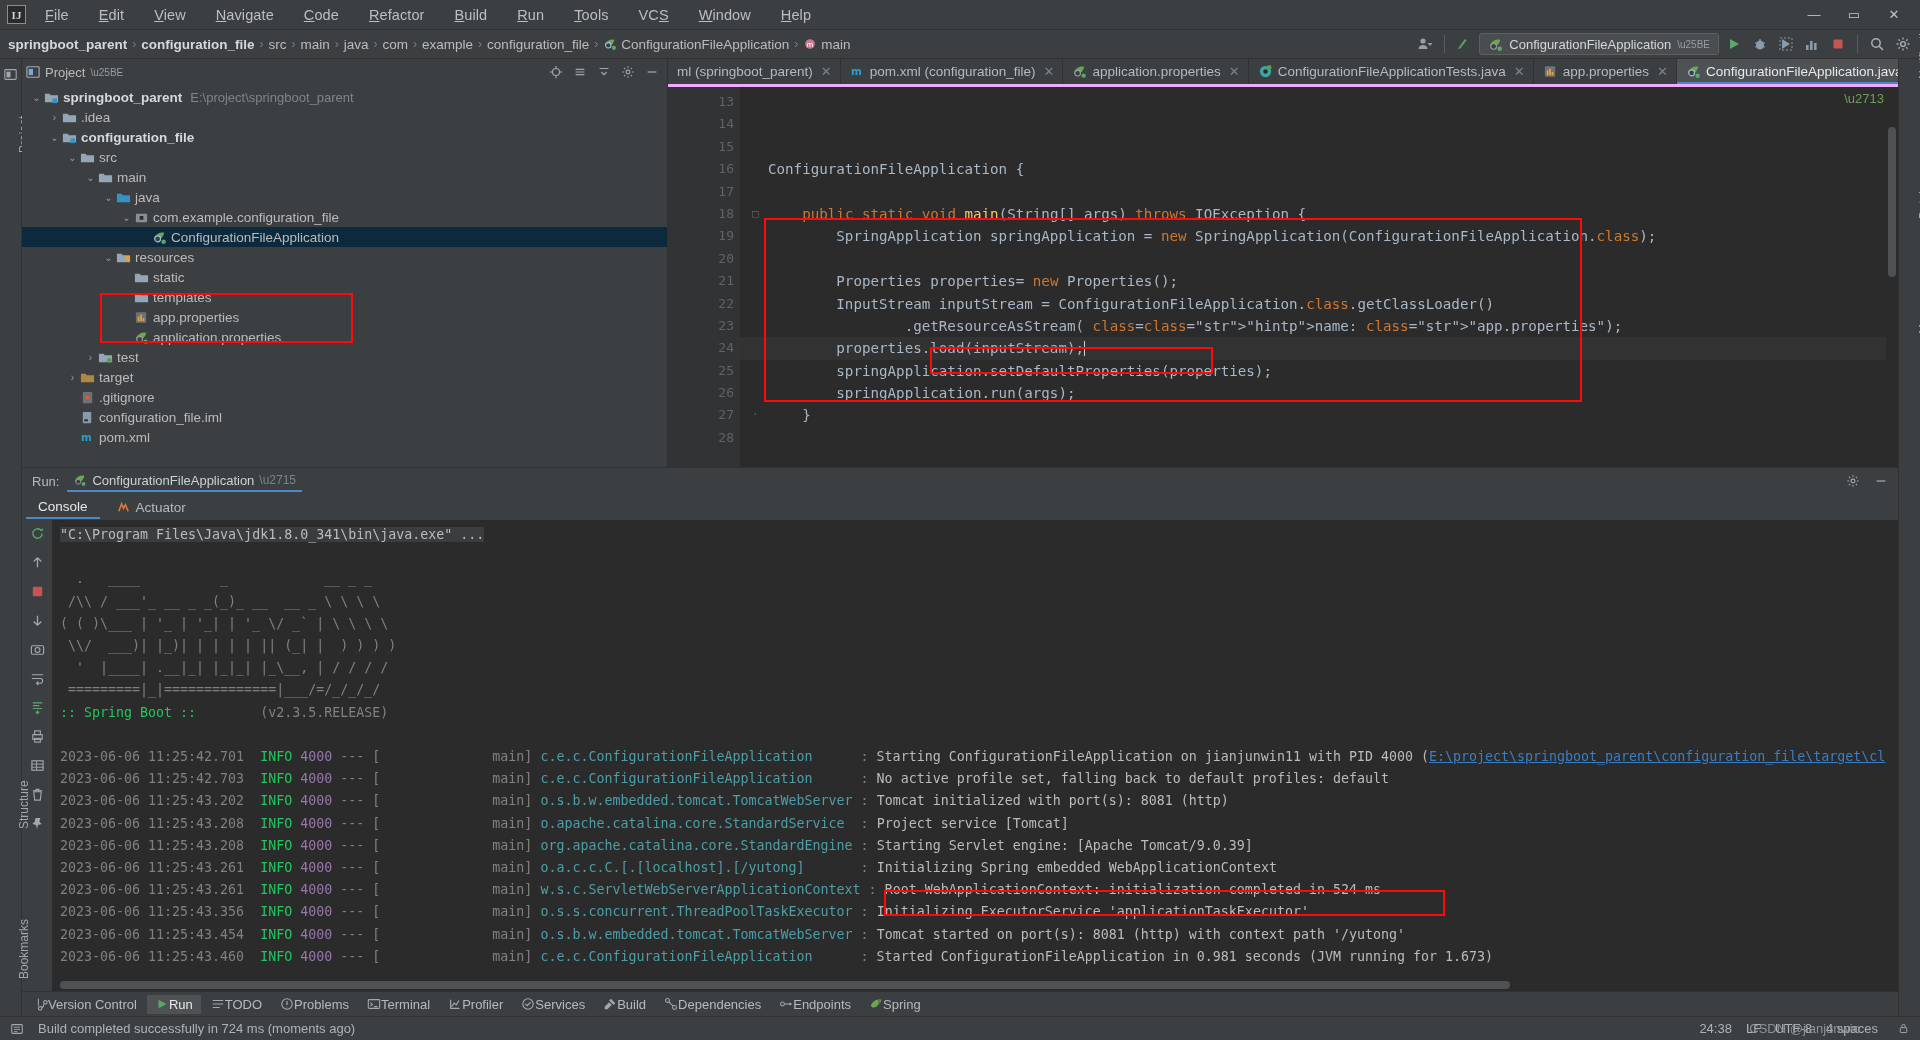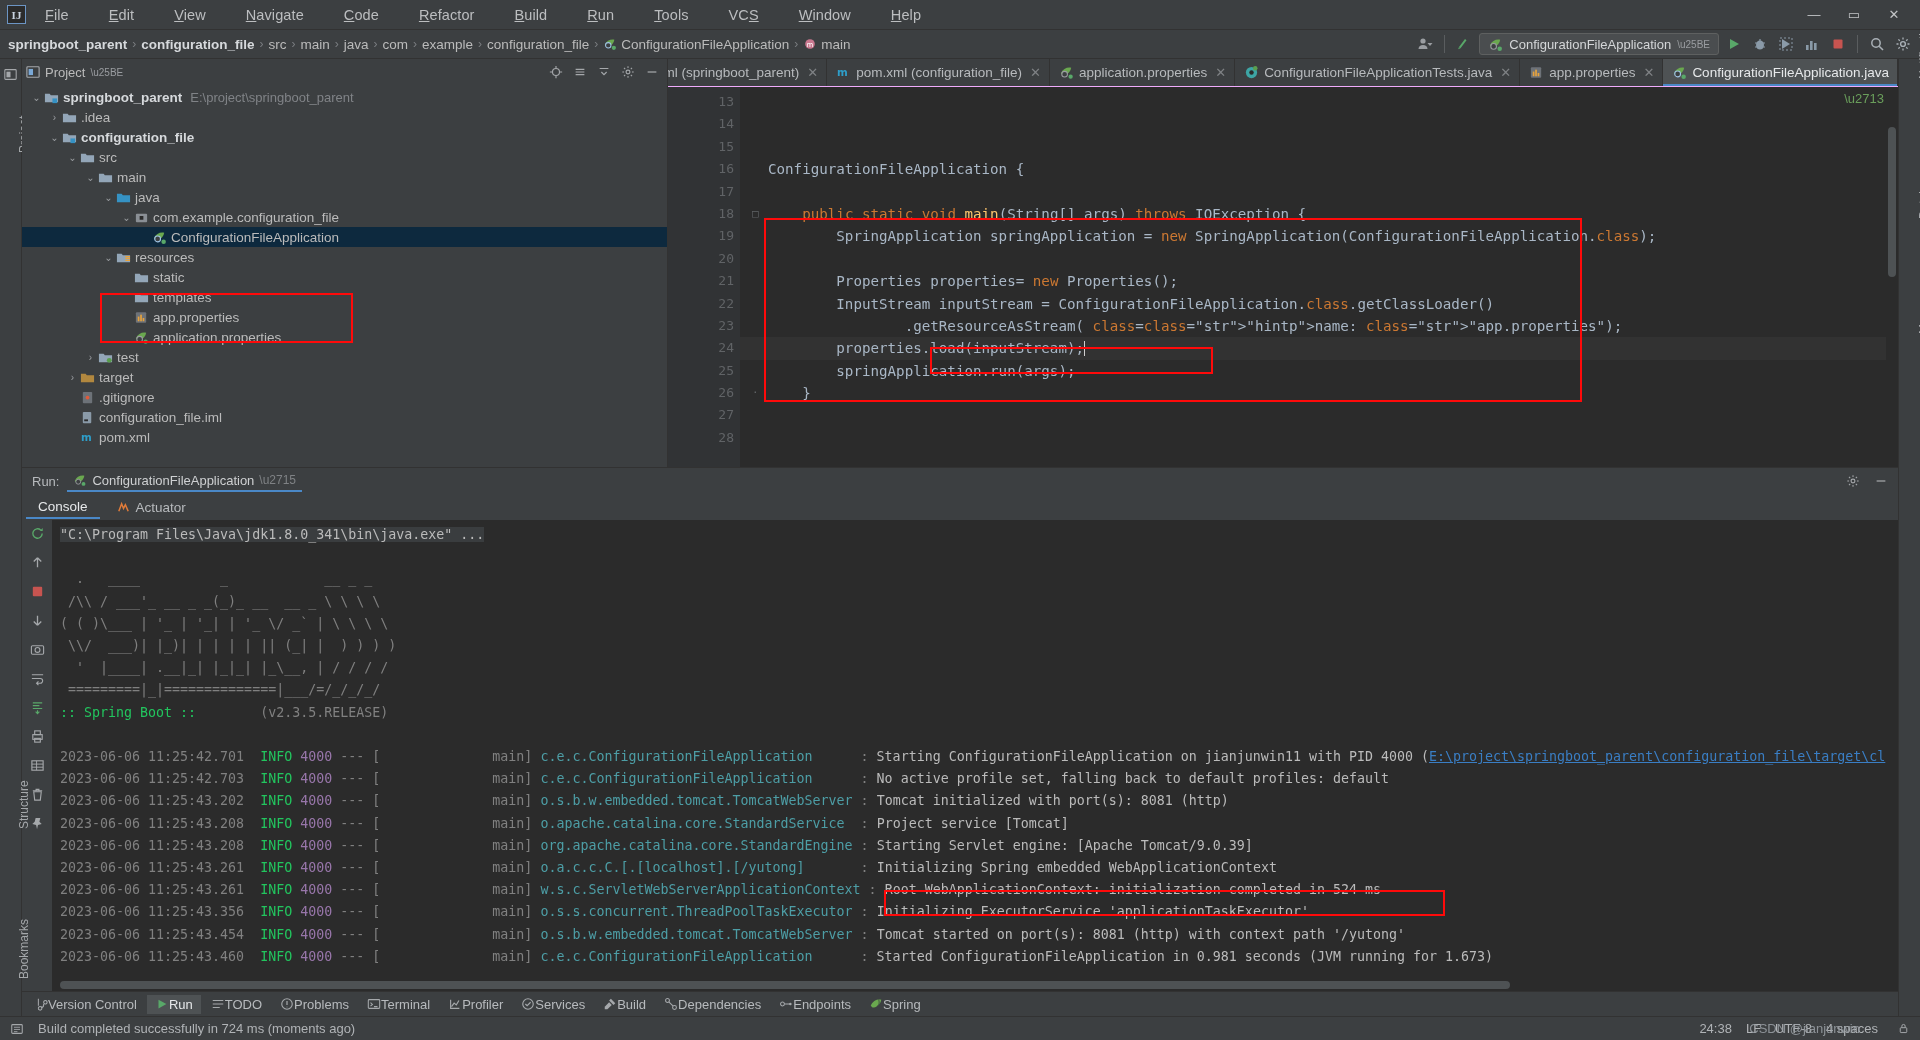--- a/index.html
+++ b/index.html
@@ -15,21 +15,21 @@
   
   .titlebar {
     height: 30px; background: #3c3f41; display: flex; align-items: center;
     border-bottom: 1px solid #323232; flex: none; position: relative;
   }
   .ij-logo {
     width: 19px; height: 19px; margin: 0 8px 0 7px; background: #2b2b2b;
     border: 1px solid #6c95c4; color: #c9d3e0; font-size: 11px; font-weight: bold;
     display: flex; align-items: center; justify-content: center; font-family: "Liberation Serif", serif;
   }
-  .menu { display: flex; align-items: center; gap: 18px; text-align: center; }
+  .menu { display: flex; align-items: center; gap: 8px; text-align: center; }
   .menu-item {
     padding: 4px 11px; font-size: 14.5px; color: #bcbec0; cursor: default;
     letter-spacing: .1px;
   }
   .menu-item span.u { text-decoration: underline; }
   .title-text {
     position: absolute; left: 0; right: 0; text-align: center;
     font-size: 14.5px; color: #9a9da1; pointer-events: none;
   }
   .win-ctrl { margin-left: auto; display: flex; align-items: center; padding-right: 6px; gap: 0; z-index:3;}
@@ -95,21 +95,21 @@
   .twist { width: 13px; display:inline-flex; align-items:center; justify-content:center; color:#9a9da1; font-size:10px; flex:none;}
   .ticon { width: 16px; height: 16px; margin-right: 4px; flex: none; display:inline-flex; align-items:center; justify-content:center;}
   .tlabel { }
   .tlabel.b { font-weight: bold; color: #d6d9dc; }
   .tpath { color: #808387; margin-left: 8px; font-size: 13px; }
 
   
   .editor-col { flex: 1; display: flex; flex-direction: column; min-width: 0; background: #2b2b2b; }
   .tabs-row {
     height: 28px; background: #3c3f41; display: flex; align-items: stretch; flex: none;
-    border-bottom: 1px solid #f0abfc; overflow: hidden; justify-content: flex-end;
+    border-bottom: 3px solid #f0abfc; overflow: hidden;
   }
   .etab {
     display: flex; align-items: center; gap: 5px; padding: 0 8px 0 9px; font-size: 13.5px;
     color: #b7babd; border-right: 1px solid #323232; white-space: nowrap; position: relative;
   }
   .etab.active { background: #4e5254; color: #e6e8ea; }
   .etab.active::after {
     content:''; position:absolute; left:0; right:0; bottom:0; height:2px; background:#4a88c7;
   }
   .etab .x { color: #7f8285; font-size: 13px; margin-left: 3px; }
@@ -670,20 +670,21 @@
                 <div class="cl"></div>
                 <div class="cl">ConfigurationFileApplication {</div>
                 <div class="cl"></div>
                 <div class="cl"><span class="fold">□</span>    <span class="kw">public</span> <span class="kw">static</span> <span class="kw">void</span> <span class="mth">main</span>(String[] args) <span class="kw">throws</span> IOException {</div>
                 <div class="cl">        SpringApplication springApplication = <span class="kw">new</span> SpringApplication(ConfigurationFileApplication.<span class="kw">class</span>);</div>
                 <div class="cl"></div>
                 <div class="cl">        Properties properties= <span class="kw">new</span> Properties();</div>
                 <div class="cl">        InputStream inputStream = ConfigurationFileApplication.<span class="kw">class</span>.getClassLoader()</div>
                 <div class="cl">                .getResourceAsStream( <span <span="" class="kw">class</span>=<span <span="" class="kw">class</span>="str"&gt;"hintp"&gt;name: <span <span="" class="kw">class</span>="str"&gt;"app.properties");</div>
                 <div class="cl cur">        properties.load(inputStream);<span class="caret"></span></div>
+                <div class="cl">        springApplication.setDefaultProperties(properties);</div>
                 <div class="cl">        springApplication.run(args);</div>
                 <div class="cl"><span class="fold">·</span>    }</div>
                 <div class="cl"></div>
               </div>
             <div class="marker-check">\u2713</div>
             <div class="scroll-v">
               <div class="scroll-thumb" style="top:40px;height:150px;"></div>
             </div>
           </div>
         </div>

